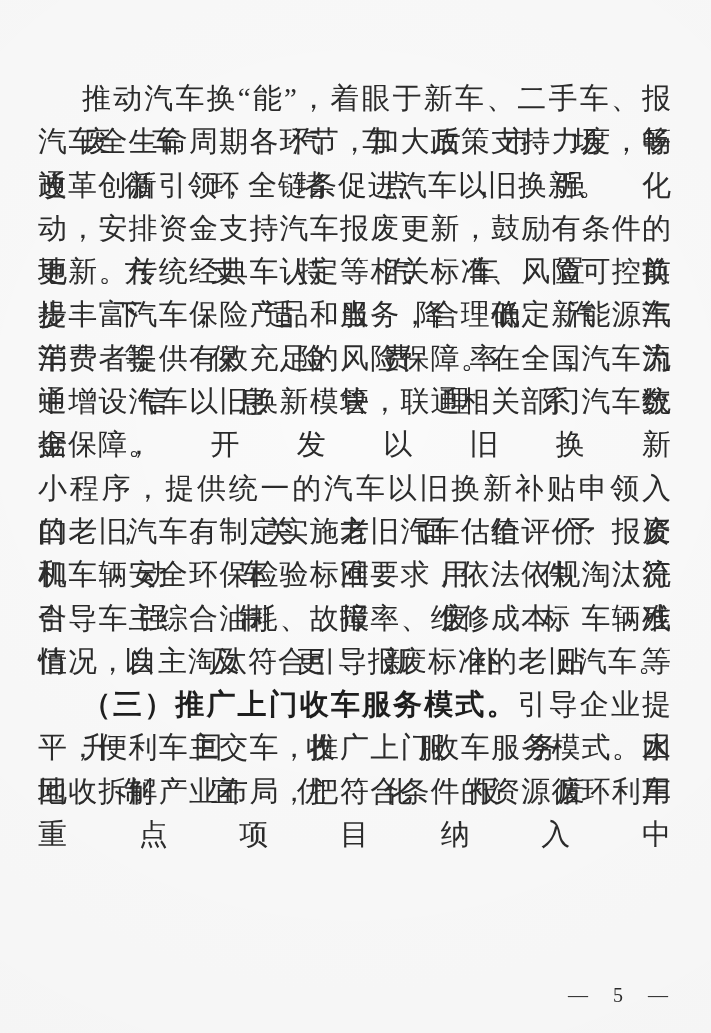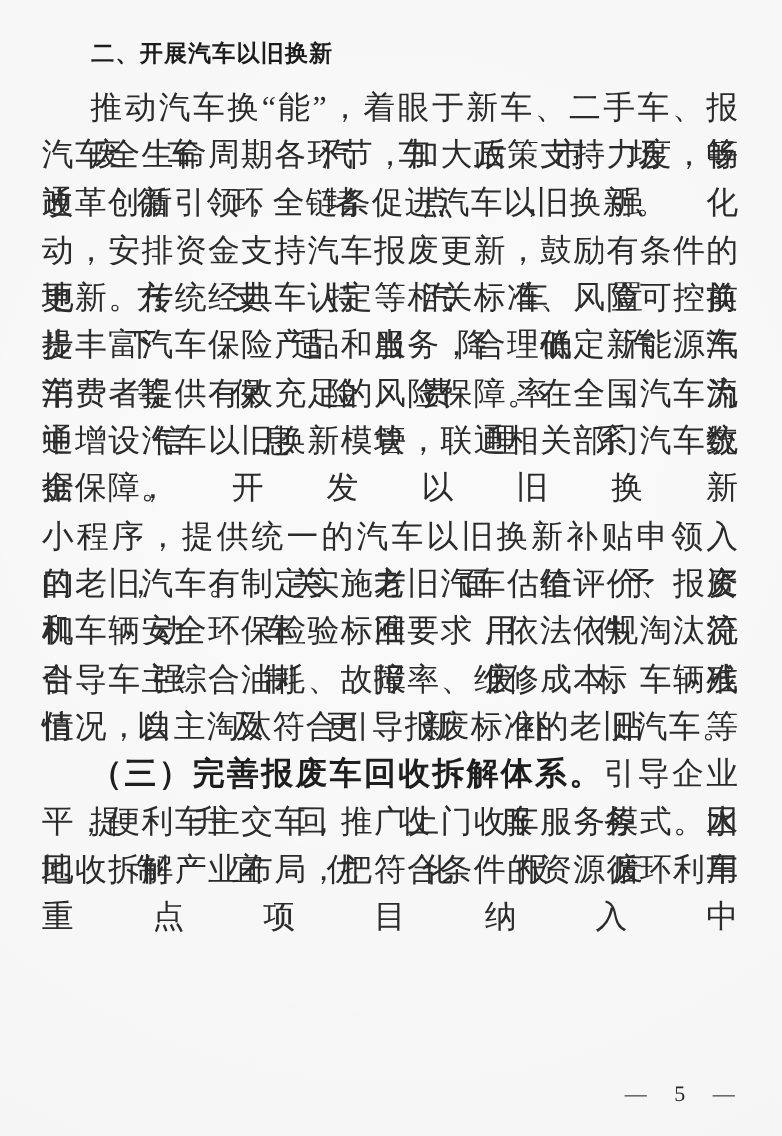--- a/index.html
+++ b/index.html
@@ -65,36 +65,35 @@
     letter-spacing: 2px;
     word-spacing: 16px;
     color: #2b2b2b;
     white-space: nowrap;
   }
 </style>
 </head>
 <body>
 
 <div class="page">
-  <div class="heading">二、开展汽车以旧换新</div>
 
   <div class="doc-body">
       <div class="line first just"><span class="normal">推动汽车换“能”，着眼于新车、二手车、报废车、汽车后市场等</span></div>
       <div class="line just"><span class="normal">汽车全生命周期各环节，加大政策支持力度，畅通循环堵点，强化</span></div>
       <div class="line"><span class="normal">改革创新引领，全链条促进汽车以旧换新。</span></div>
       <div class="line just"><span class="normal">动，安排资金支持汽车报废更新，鼓励有条件的地方支持汽车置换</span></div>
       <div class="line just"><span class="normal">更新。传统经典车认定等相关标准、风险可控前提下，适当降低汽车</span></div>
       <div class="line just"><span class="normal">步丰富汽车保险产品和服务，合理确定新能源汽车等保险费率，为</span></div>
       <div class="line just"><span class="normal">消费者提供有效充足的风险保障。在全国汽车流通信息管理系统</span></div>
       <div class="line just"><span class="normal">中增设汽车以旧换新模块，联通相关部门汽车数据，开发以旧换新</span></div>
       <div class="line"><span class="normal">金保障。</span></div>
       <div class="line just"><span class="normal">小程序，提供统一的汽车以旧换新补贴申领入口，有关方面给予资</span></div>
       <div class="line just"><span class="normal">的老旧汽车。制定实施老旧汽车估值评价、报废机动车回用件流</span></div>
       <div class="line just"><span class="normal">和车辆安全环保检验标准要求，依法依规淘汰符合强制报废标准</span></div>
       <div class="line just"><span class="normal">引导车主综合油耗、故障率、维修成本、车辆残值以及更新补贴等</span></div>
       <div class="line"><span class="normal">情况，自主淘汰符合引导报废标准的老旧汽车。</span></div>
-      <div class="line first just"><span class="lead">（三）完善报废车回收拆解体系。</span><span class="normal">引导企业提升回收服务水</span></div>
+      <div class="line first just"><span class="lead">（三）推广上门收车服务模式。</span><span class="normal">引导企业提升回收服务水</span></div>
       <div class="line just"><span class="normal">平，便利车主交车，推广上门收车服务模式。因地制宜优化报废车</span></div>
       <div class="line just"><span class="normal">回收拆解产业布局，把符合条件的资源循环利用重点项目纳入中</span></div>
     </div>
 
   <div class="footer">— 5 —</div>
 </div>
 
 </body></html>

